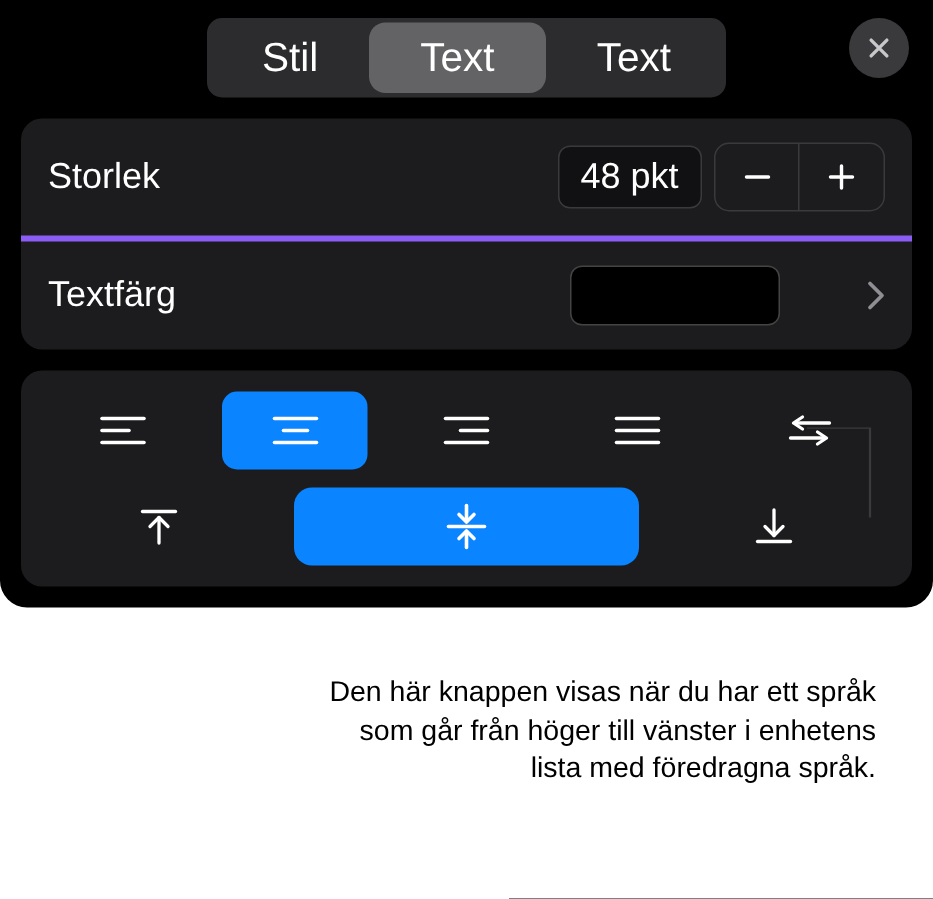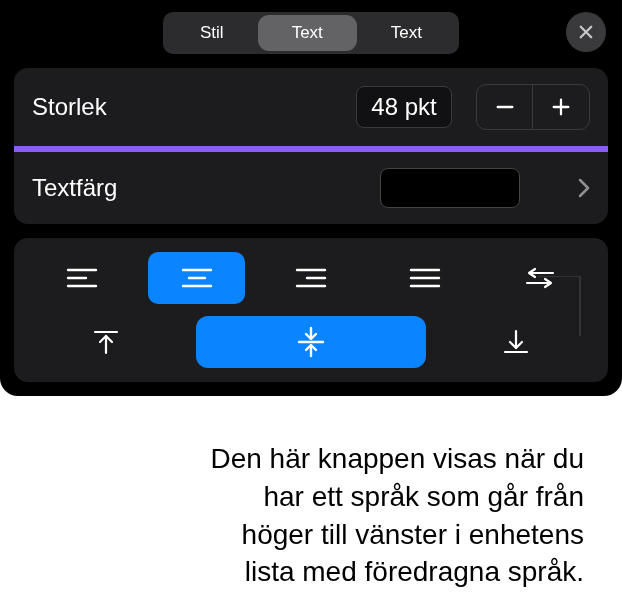--- a/index.html
+++ b/index.html
@@ -24,21 +24,21 @@
   }
   .seg {
     display: flex;
     margin: 0 auto;
     background: #2c2c2e;
     border-radius: 10px;
     padding: 3px;
   }
   .seg-item {
     padding: 8px 34px;
-    font-size: 17px;
+    font-size: 27px;
     color: #fff;
     border-radius: 8px;
     cursor: pointer;
   }
   .seg-item.active {
     background: #636366;
     border-radius: 11px;
   }
   .close-btn {
     position: absolute;
@@ -57,39 +57,39 @@
   .group {
     margin: 0 14px 14px 14px;
     background: #1c1c1e;
     border-radius: 14px;
     overflow: hidden;
   }
   .row {
     display: flex;
     align-items: center;
     padding: 16px 18px;
-    border-bottom: 6px solid #8b5cf6;
+    border-bottom: 4px solid #8b5cf6;
     min-height: 68px;
   }
   .row:last-child { border-bottom: none; gap: 32px; }
   .row-label {
     flex: 1;
     font-size: 24px;
     color: #fff;
   }
   .size-box {
     background: #111113;
     border: 1px solid #3a3a3c;
     border-radius: 8px;
     padding: 6px 14px;
     font-size: 24px;
     color: #fff;
-    margin-right: 24px;
+    margin-right: 8px;
     min-width: 96px;
-    text-align: center;
+    text-align: left;
   }
   .stepper {
     display: flex;
     border: 1px solid #3a3a3c;
     border-radius: 10px;
     overflow: hidden;
   }
   .step-btn {
     width: 56px;
     height: 44px;
@@ -164,21 +164,21 @@
     left: 538px;
     top: 0;
     width: 44px;
     height: 60px;
   }
   .callout-text {
     position: absolute;
     right: 38px;
     top: 44px;
     width: 380px;
-    font-size: 28px;
+    font-size: 19px;
     line-height: 1.35;
     text-align: right;
     color: #000;
   }
   svg { display: block; }
 </style>
 </head>
 <body>
 
 <div class="panel">

